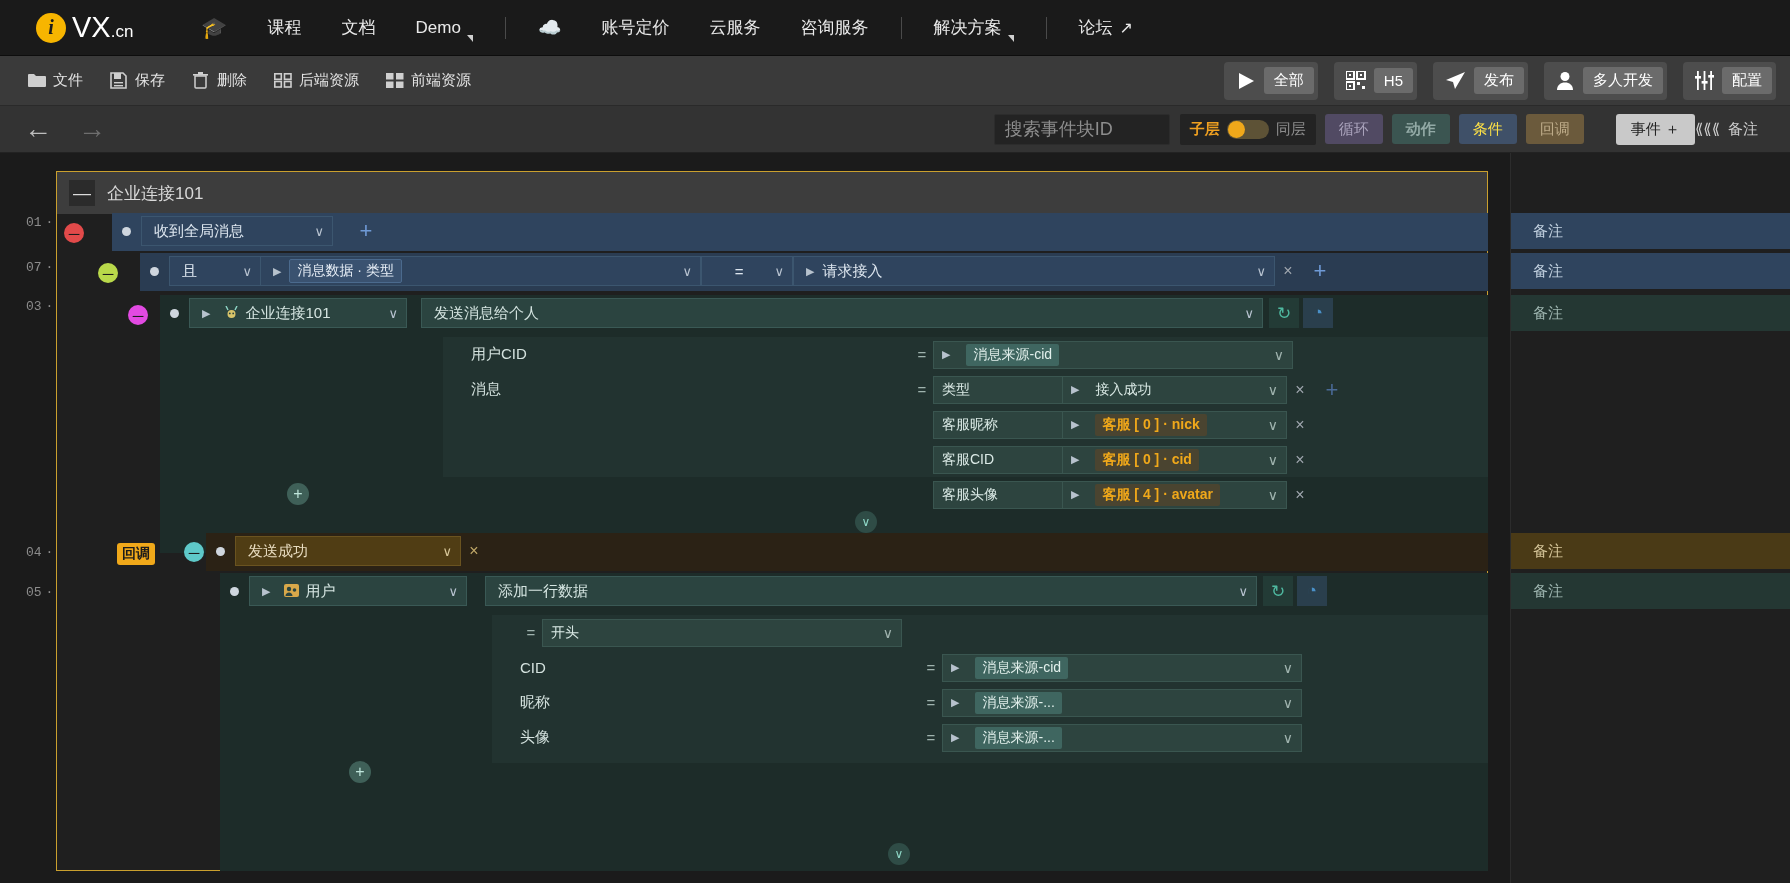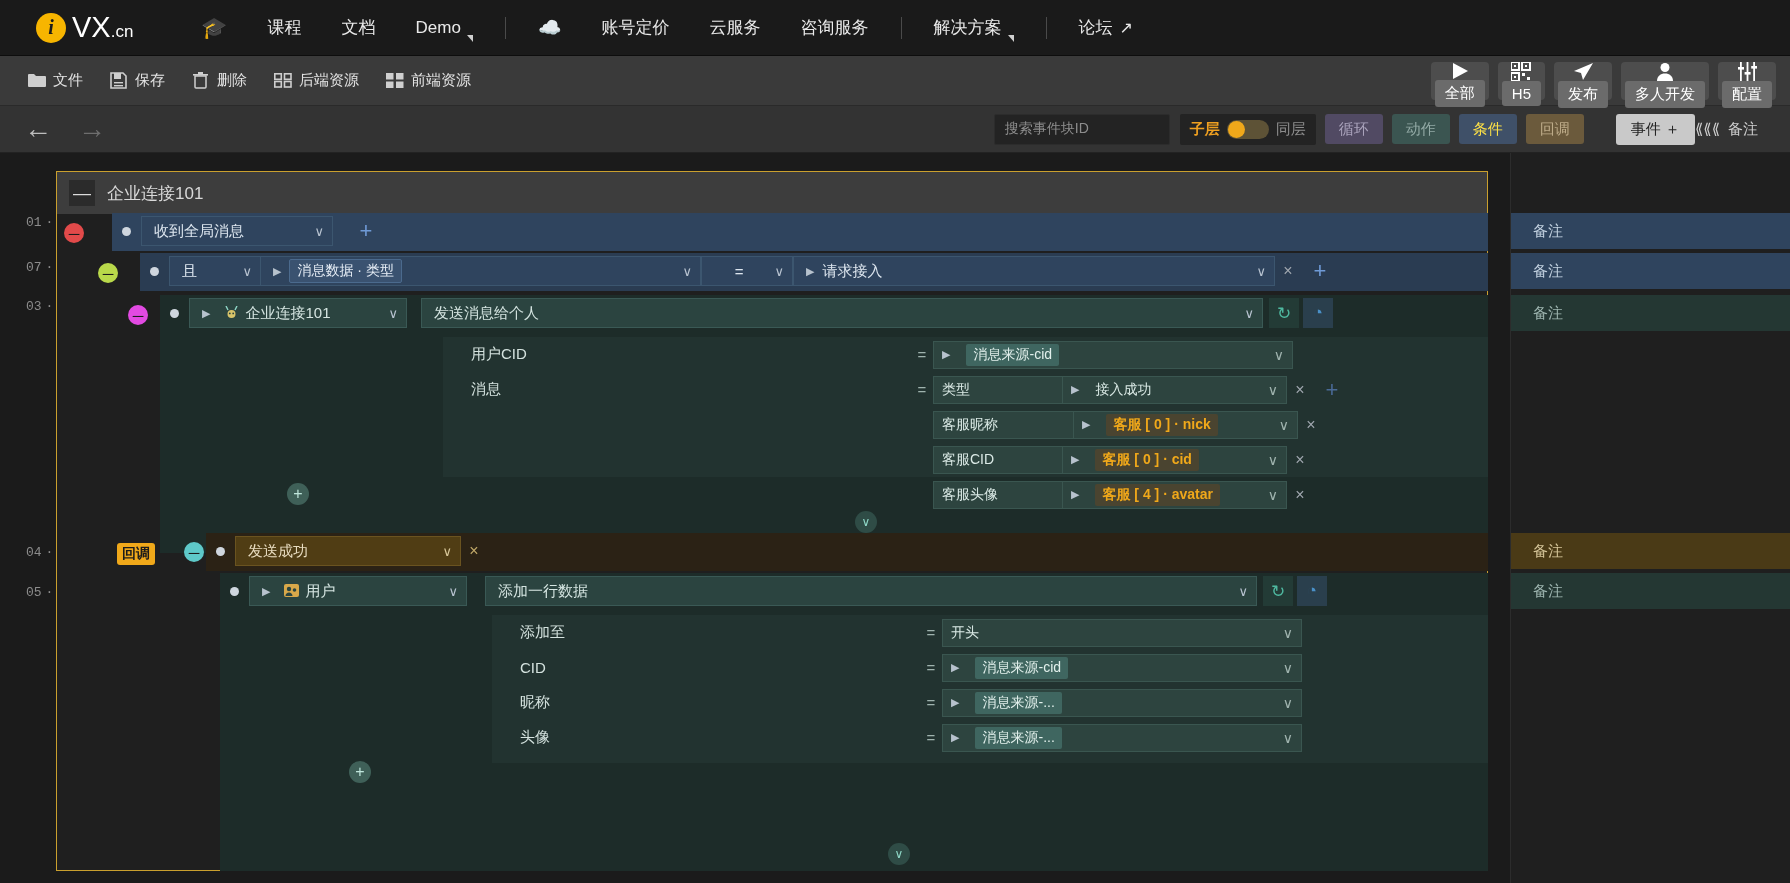--- a/index.html
+++ b/index.html
@@ -52,23 +52,22 @@
   }
   .tb-btn {
     display: flex; align-items: center; gap: 7px;
     padding: 0 13px; height: 36px; cursor: pointer;
     font-size: 15px; color: #e3e3e3; white-space: nowrap;
   }
   .tb-ico { width: 19px; height: 19px; display:inline-flex; align-items:center; justify-content:center; }
   .tb-spacer { flex: 1; }
   .tb-group {
     display: flex; align-items: center; background: #4d4d4d;
-    border-radius: 4px; margin-left: 9px; height: 38px; padding: 0 4px;
+    border-radius: 4px; margin-left: 16px; height: 38px; padding: 0 4px;
     cursor: pointer;
-    flex-direction: column;
   }
   .tb-group .gi { padding: 0 8px; display:flex; align-items:center; }
   .tb-group .gl {
     background: #6b6b6b; border-radius: 3px; padding: 4px 10px;
     font-size: 15px; color: #fff; white-space: nowrap;
   }
 
   
   #subbar {
     height: 47px; background: #333333;
@@ -78,21 +77,21 @@
   .nav-arrow {
     font-size: 28px; color: #bdbdbd; width: 54px; cursor: pointer;
     display:flex; align-items:center;
   }
   .nav-arrow.dim { color: #6e6e6e; }
   .sb-spacer { flex: 1; }
   .search-box {
     width: 176px; height: 31px; background: #232323;
     border: 1px solid #2c2c2c; border-radius: 2px;
     display: flex; align-items: center; padding: 0 10px;
-    font-size: 14px; color: #8d8d8d;
+    font-size: 18px; color: #8d8d8d;
   }
   .layer-toggle {
     height: 31px; background: #232323; border-radius: 2px;
     display: flex; align-items: center; padding: 0 10px; gap: 7px;
     margin-left: 10px; cursor: pointer;
   }
   .lt-on { color: #f0a020; font-size: 15px; font-weight: bold; }
   .lt-off { color: #8d8d8d; font-size: 15px; }
   .lt-switch {
     width: 42px; height: 19px; border-radius: 10px; background: #5d5236;
@@ -101,21 +100,21 @@
   .lt-switch::after {
     content: ""; position: absolute; left: 1px; top: 1px;
     width: 17px; height: 17px; border-radius: 50%; background: #f0a81a;
   }
   .chip {
     height: 30px; border-radius: 3px; margin-left: 9px;
     display: flex; align-items: center; justify-content: center;
     padding: 0 14px; font-size: 15px; cursor: pointer; white-space: nowrap;
   }
   .chip-loop { background: #514a63; color: #a9a2bb; }
-  .chip-action { background: #3b5551; color: #93aaa6; }
+  .chip-action { background: #3b5551; color: #93aaa6; font-weight: bold; }
   .chip-cond { background: #3f5068; color: #fde047; text-align: center; }
   .chip-cb { background: #6b5a3c; color: #bdab89; }
   .chip-event {
     background: #c9c9c9; color: #222; margin-left: 32px;
     padding: 0 15px; height: 31px; font-weight: normal;
   }
   .notes-toggle {
     margin-left: auto; display: flex; align-items: center; gap: 8px;
     color: #cfcfcf; font-size: 15px; cursor: pointer; padding-right: 8px;
   }
@@ -530,21 +529,21 @@
           <span>接入成功</span>
         </span>
         <span class="cv" style="color:#9fb3ae">∨</span>
       </span>
       <span class="xbtn">×</span>
       <span class="plusbtn dim">+</span>
     </div>
     <div class="prow">
       <span class="plabel"></span>
       <span class="peq"></span>
-      <span class="pfield" style="width:141px">客服昵称</span>
+      <span class="pfield" style="width:130px">客服昵称</span>
       <span class="pfield" style="width:224px;justify-content:space-between;border-left:none">
         <span style="display:flex;align-items:center;gap:8px">
           <span class="tri">▶</span>
           <span class="tag-orange">客服 [ 0 ] · nick</span>
         </span>
         <span class="cv" style="color:#9fb3ae">∨</span>
       </span>
       <span class="xbtn">×</span>
     </div>
     <div class="prow">
@@ -610,21 +609,20 @@
       <span>添加一行数据</span>
       <span class="cv">∨</span>
     </div>
     <div class="refresh-ico" style="margin-left:6px;background:#233b36">↻</div>
     <div class="clock-ico" style="margin-left:4px">◔</div>
   </div>
   <div class="plus-circle" style="left:349px;top:608px">+</div>
 
   <div class="card" style="left:492px;top:462px;width:996px;height:148px;background:#223330;border:none">
     <div class="prow">
-      <span class="plabel" style="width:400px">添加至</span>
       <span class="peq">=</span>
       <span class="pfield" style="width:360px;justify-content:space-between">
         <span>开头</span>
         <span class="cv" style="color:#9fb3ae">∨</span>
       </span>
     </div>
     <div class="prow">
       <span class="plabel" style="width:400px">CID</span>
       <span class="peq">=</span>
       <span class="pfield" style="width:360px;justify-content:space-between">

